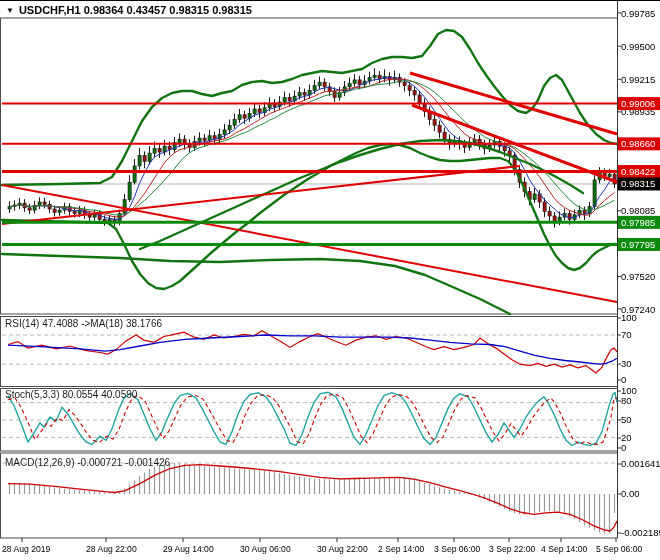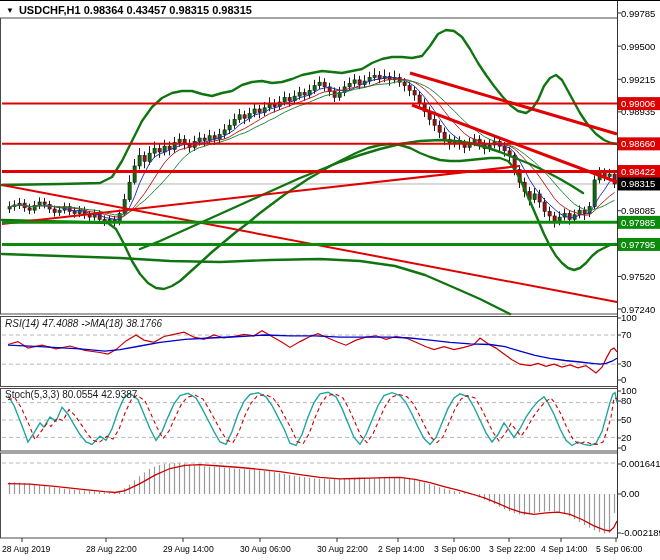--- a/index.html
+++ b/index.html
@@ -2,21 +2,21 @@
 <html><head>
 <meta charset="utf-8">
 <style>
   html,body{margin:0;padding:0;background:#fff;}
   .screen{position:relative;width:660px;height:560px;background:#fff;overflow:hidden;
           font-family:"Liberation Sans",sans-serif;border-top:1px solid #000;}
   .title-row{position:absolute;left:6px;top:3px;font-size:11px;font-weight:bold;color:#000;
              display:flex;align-items:center;gap:5px;}
   .marker{font-size:8px;color:#000;}
   .panel-label{position:absolute;font-size:10px;color:#1a1a1a;z-index:5;}
-  #rsi-label{left:5px;top:317px;font-style:italic;}
+  #rsi-label{left:5px;top:317px;}
   #stoch-label{left:5px;top:388px;}
   #macd-label{left:5px;top:456px;}
   svg{position:absolute;left:0;top:0;}
   text{font-family:"Liberation Sans",sans-serif;}
 </style>
 </head>
 <body>
 
 <div class="screen">
   <svg id="chart-svg" width="660" height="560">
@@ -534,14 +534,15 @@
         <text x="541" y="551" font-size="8.6" fill="#000000">4 Sep 14:00</text>
         <line x1="616" y1="537" x2="616" y2="541" stroke="#333" stroke-width="1"></line>
         <text x="596" y="551" font-size="8.6" fill="#000000">5 Sep 06:00</text>
       </g>
     </svg>
   <div class="title-row">
     <span class="marker">▼</span>
     <span>USDCHF,H1  0.98364 0.43457 0.98315 0.98315</span>
   </div>
   <div class="panel-label" id="rsi-label">RSI(14) 47.4088  -&gt;MA(18) 38.1766</div>
-  <div class="panel-label" id="stoch-label">Stoch(5,3,3) 80.0554 42.9387</div>
+  <div class="panel-label" id="stoch-label">Stoch(5,3,3) 80.0554 40.0590</div>
+  <div class="panel-label" id="macd-label">MACD(12,26,9) -0.000721 -0.001426</div>
 </div>
 
 </body></html>

